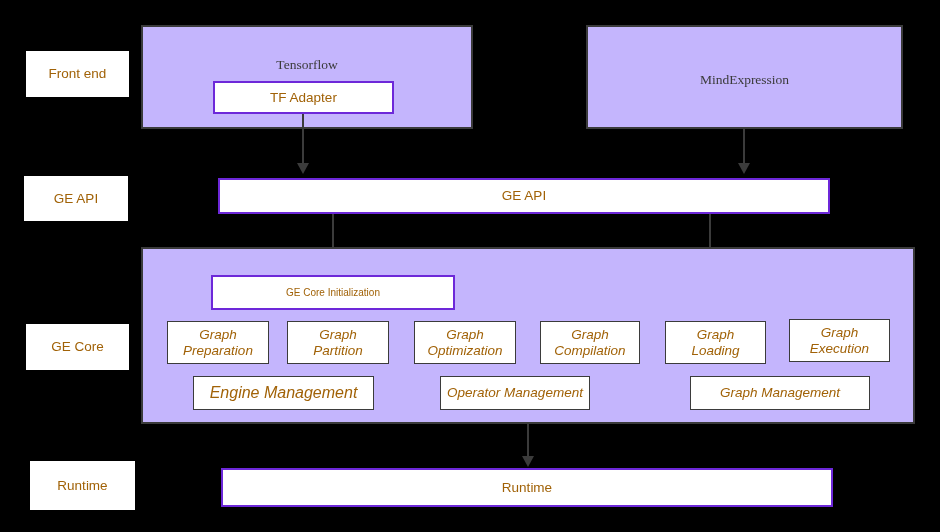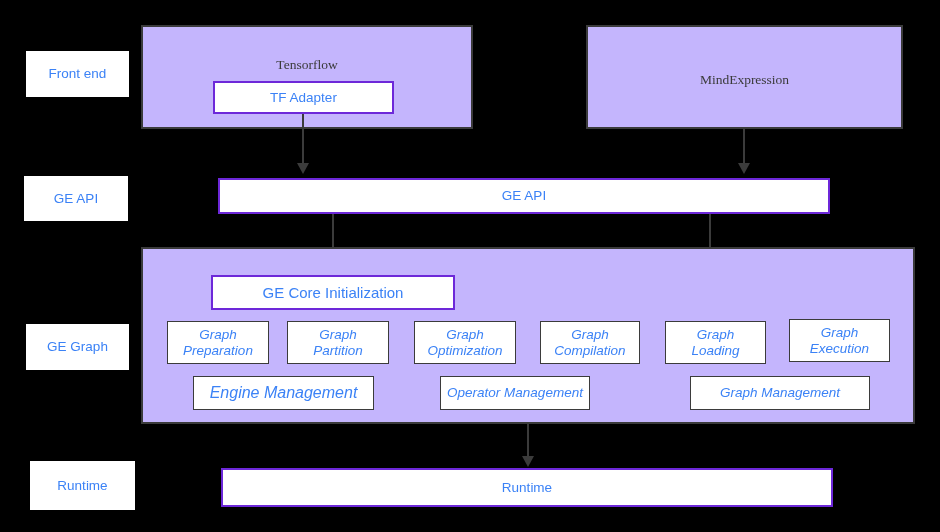--- a/index.html
+++ b/index.html
@@ -11,21 +11,21 @@
     position: relative;
     width: 940px;
     height: 532px;
     background: #000000;
     font-family: "Liberation Sans", sans-serif;
     overflow: hidden;
   }
   .box {
     position: absolute;
     background: #ffffff;
-    color: #3b82f6;
+    color: #a16207;
     display: flex;
     align-items: center;
     justify-content: center;
     text-align: left;
     box-sizing: border-box;
     line-height: 1.18;
   }
   
   .layer-label {
     border: none;
@@ -71,21 +71,21 @@
 </style>
 </head>
 <body>
 
 <div id="canvas">
 
   <div class="box layer-label" style="left:26px; top:51px; width:103px; height:46px;">Front end</div>
 
   <div class="box layer-label" style="left:24px; top:176px; width:104px; height:45px;">GE API</div>
 
-  <div class="box layer-label" style="left:26px; top:324px; width:103px; height:46px;">GE Graph</div>
+  <div class="box layer-label" style="left:26px; top:324px; width:103px; height:46px;">GE Core</div>
 
   <div class="box layer-label" style="left:30px; top:461px; width:105px; height:49px;">Runtime</div>
 
   <div class="container-box" style="left:141px; top:25px; width:332px; height:104px;">
     <div class="label-top" style="top:30px;">Tensorflow</div>
   </div>
   <div class="box outlined" style="left:213px; top:81px; width:181px; height:33px; font-size:13.5px;">TF Adapter</div>
 
   <div class="container-box" style="left:586px; top:25px; width:317px; height:104px;">
     <div class="label-top" style="top:45px;">MindExpression</div>
@@ -100,21 +100,21 @@
   <div class="box outlined" style="left:218px; top:178px; width:612px; height:36px; font-size:13.5px;">GE API</div>
 
   <div class="vline" style="left:332px; top:214px; height:49px;"></div>
   <div class="arrowhead" style="left:327px; top:262px;"></div>
 
   <div class="vline" style="left:709px; top:214px; height:49px;"></div>
   <div class="arrowhead" style="left:704px; top:262px;"></div>
 
   <div class="container-box" style="left:141px; top:247px; width:774px; height:177px;"></div>
 
-  <div class="box outlined" style="left:211px; top:275px; width:244px; height:35px; font-size:15px;">GE Core Initialization</div>
+  <div class="box outlined" style="left:211px; top:275px; width:244px; height:35px; font-size:10px;">GE Core Initialization</div>
 
   <div class="box thin" style="left:167px; top:321px; width:102px; height:43px; font-size:13.5px; flex-direction:column;">
     <span>Graph</span>
     <span>Preparation</span>
   </div>
   <div class="box thin" style="left:287px; top:321px; width:102px; height:43px; font-size:13.5px; flex-direction:column;">
     <span>Graph</span>
     <span>Partition</span>
   </div>
   <div class="box thin" style="left:414px; top:321px; width:102px; height:43px; font-size:13.5px; flex-direction:column;">

